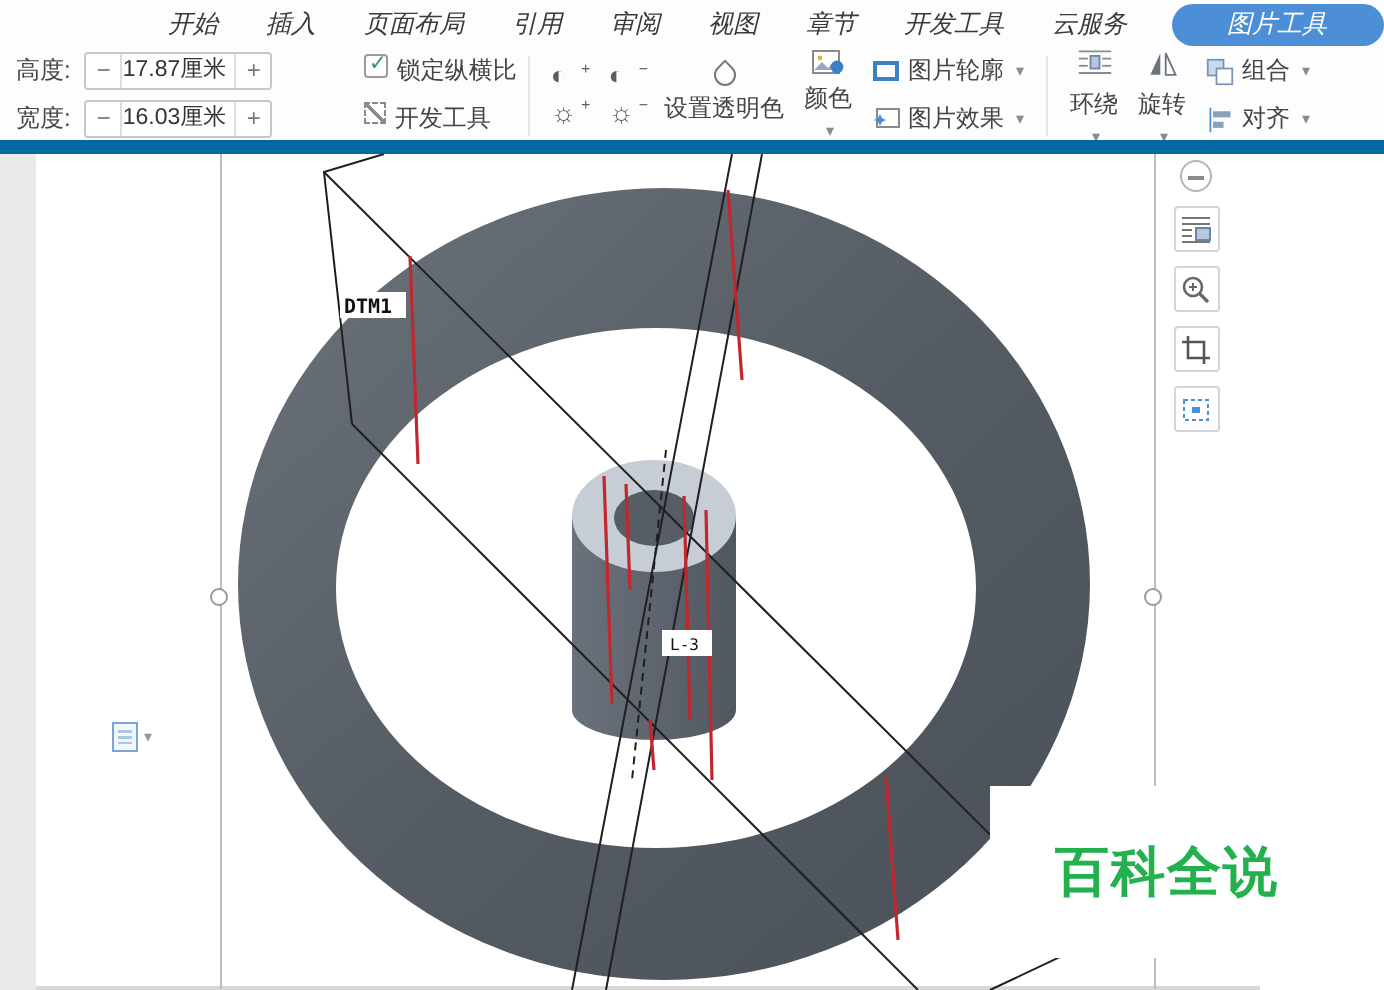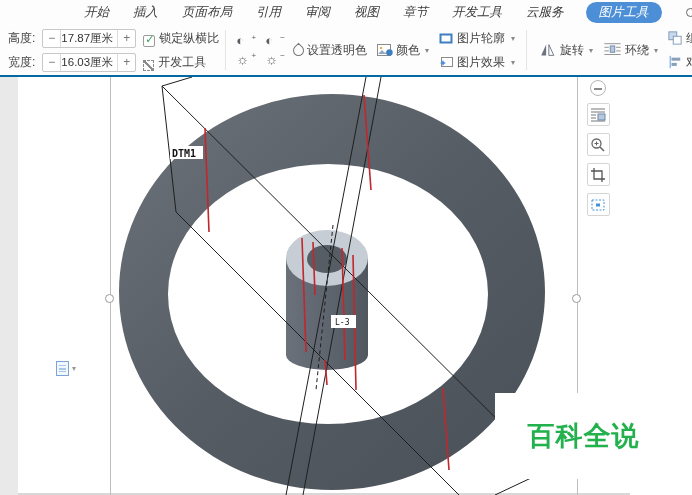--- a/index.html
+++ b/index.html
@@ -3,61 +3,61 @@
 <meta charset="utf-8">
 <style>
   * { margin:0; padding:0; box-sizing:border-box; }
   html,body { width:692px; height:495px; overflow:hidden;
     font-family:"Liberation Sans","DejaVu Sans",sans-serif; background:#fff; }
 
   
   .menubar { height:25px; background:#fdfdfd; display:flex; align-items:center;
     padding-left:84px; gap:24px; font-size:12.5px; color:#3a3a3a; white-space:nowrap;font-style:italic; }
   .menu-tab { cursor:default; }
-  .tool-pill { background:#4d8fd6; color:#fff; border-radius:11px; padding:2px 13px;
+  .tool-pill { background:#4d8fd6; color:#fff; border-radius:11px; padding:2px 28px;
     font-size:12.5px; margin-left:-2px; }
   .menu-search { margin-left:auto; display:flex; align-items:center; gap:4px;
     color:#555; padding-right:0; min-width:38px; }
   .search-glass { width:9px; height:9px; border:1.4px solid #666; border-radius:50%;
     position:relative; display:inline-block; }
   .search-glass::after { content:""; position:absolute; width:5px; height:1.4px;
     background:#666; transform:rotate(45deg); left:7px; top:9px; }
 
   
-  .ribbon { height:52px; background:#fdfdfd; border-bottom:2px solid #0369a1;
+  .ribbon { height:52px; background:#fdfdfd; border-bottom:7px solid #0369a1;
     display:flex; align-items:center; padding:2px 0 2px 8px; font-size:12px;
     color:#454545; white-space:nowrap; overflow:hidden; }
   .vsep { width:1px; height:40px; background:#e4e4e4; margin:0 6px; flex:0 0 1px; }
 
   .size-grid { display:grid; grid-template-columns:auto auto auto; gap:5px 7px;
     align-items:center; flex:0 0 auto; }
   .spinner { display:flex; align-items:center; border:1px solid #c8c8c8;
     border-radius:2px; height:19px; background:#fff; }
   .spin-btn { width:17px; text-align:center; color:#777; font-size:12px;
     cursor:pointer; line-height:17px; }
   .spin-val { width:58px; text-align:left; font-size:11.5px; color:#333;
     border-left:1px solid #dcdcdc; border-right:1px solid #dcdcdc; height:100%;
     line-height:17px; }
-  .chk-row,.reset-row { display:flex; align-items:flex-end; gap:4px; cursor:pointer; }
+  .chk-row,.reset-row { display:flex; align-items:flex-start; gap:4px; cursor:pointer;margin-left:39px; }
   .checkbox { width:12px; height:12px; border:1px solid #9a9a9a; border-radius:2px;
     background:#fff; position:relative; }
   .checkbox::after { content:"✓"; position:absolute; left:1px; top:-3px;
     font-size:11px; color:#2e9e5b; font-weight:bold; }
   .resetsize-ic { width:11px; height:11px; border:1px dashed #8a8a8a;
     background:linear-gradient(45deg,transparent 44%,#8a8a8a 44%,#8a8a8a 58%,transparent 58%); }
 
   .adj-grid { display:grid; grid-template-columns:auto auto; gap:4px 10px;
     padding:0 4px; flex:0 0 auto; }
   .glyph-btn { color:#5a5f66; font-size:13px; line-height:14px; cursor:pointer;
     position:relative; padding-right:6px; }
   .g-contrast::before { content:"◐"; }
   .g-bright::before { content:"☼"; font-size:14px; }
   .mod { position:absolute; top:-3px; right:-1px; font-size:8px; color:#5a5f66; }
 
-  .col-btn { display:flex; flex-direction:row; align-items:center;
+  .col-btn { display:flex; flex-direction:column; align-items:center;
     justify-content:center; gap:3px; padding:0 5px; cursor:pointer; flex:0 0 auto;text-align:center; }
   .col-btn .lbl { font-size:12px; color:#454545; }
   .rows2 { display:flex; flex-direction:column; justify-content:flex-start; gap:7px;
     padding:0 5px; flex:0 0 auto; }
   .row-btn { display:flex; align-items:center; gap:4px; cursor:pointer; }
   .caret::after { content:"▾"; font-size:8px; color:#8a8a8a; margin-left:2px; }
 
   
   .doc { position:relative; width:556px; height:418px; background:#e9e9e9; }
   .page { position:absolute; left:18px; top:0; width:612px; height:418px;
@@ -185,39 +185,39 @@
       </svg>
       <span>图片效果</span>
     </span>
   </div>
 
 
   <div class="vsep"></div>
 
   <div class="col-btn caret">
     <svg width="19" height="18" viewBox="0 0 20 20">
-      <polygon points="3,16 8.5,4 8.5,16" fill="#6b7280"></polygon>
-      <polygon points="11.5,4 17,16 11.5,16" fill="none" stroke="#6b7280"></polygon>
-    </svg>
-    <span class="lbl">旋转</span>
-  </div>
-
-  <div class="col-btn caret">
-    <svg width="19" height="18" viewBox="0 0 20 20">
       <g stroke="#8a8a8a" stroke-width="1">
         <line x1="1" y1="3" x2="19" y2="3"></line>
           <line x1="1" y1="7" x2="6" y2="7"></line>
         <line x1="14" y1="7" x2="19" y2="7"></line>
           <line x1="1" y1="11" x2="6" y2="11"></line>
         <line x1="14" y1="11" x2="19" y2="11"></line>
           <line x1="1" y1="15" x2="19" y2="15"></line>
       </g>
       <rect x="7.5" y="5.5" width="5" height="7" fill="#b7c8de" stroke="#6c86a5"></rect>
     </svg>
     <span class="lbl">环绕</span>
+  </div>
+
+  <div class="col-btn caret">
+    <svg width="19" height="18" viewBox="0 0 20 20">
+      <polygon points="3,16 8.5,4 8.5,16" fill="#6b7280"></polygon>
+      <polygon points="11.5,4 17,16 11.5,16" fill="none" stroke="#6b7280"></polygon>
+    </svg>
+    <span class="lbl">旋转</span>
   </div>
 
   <div class="rows2">
     <span class="row-btn caret">
       <svg width="14" height="14" viewBox="0 0 16 16">
         <rect x="1" y="1" width="9" height="9" fill="#c9d9ec" stroke="#7793b5"></rect>
         <rect x="6" y="6" width="9" height="9" fill="#fff" stroke="#7793b5"></rect>
       </svg>
       <span>组合</span>
     </span>

